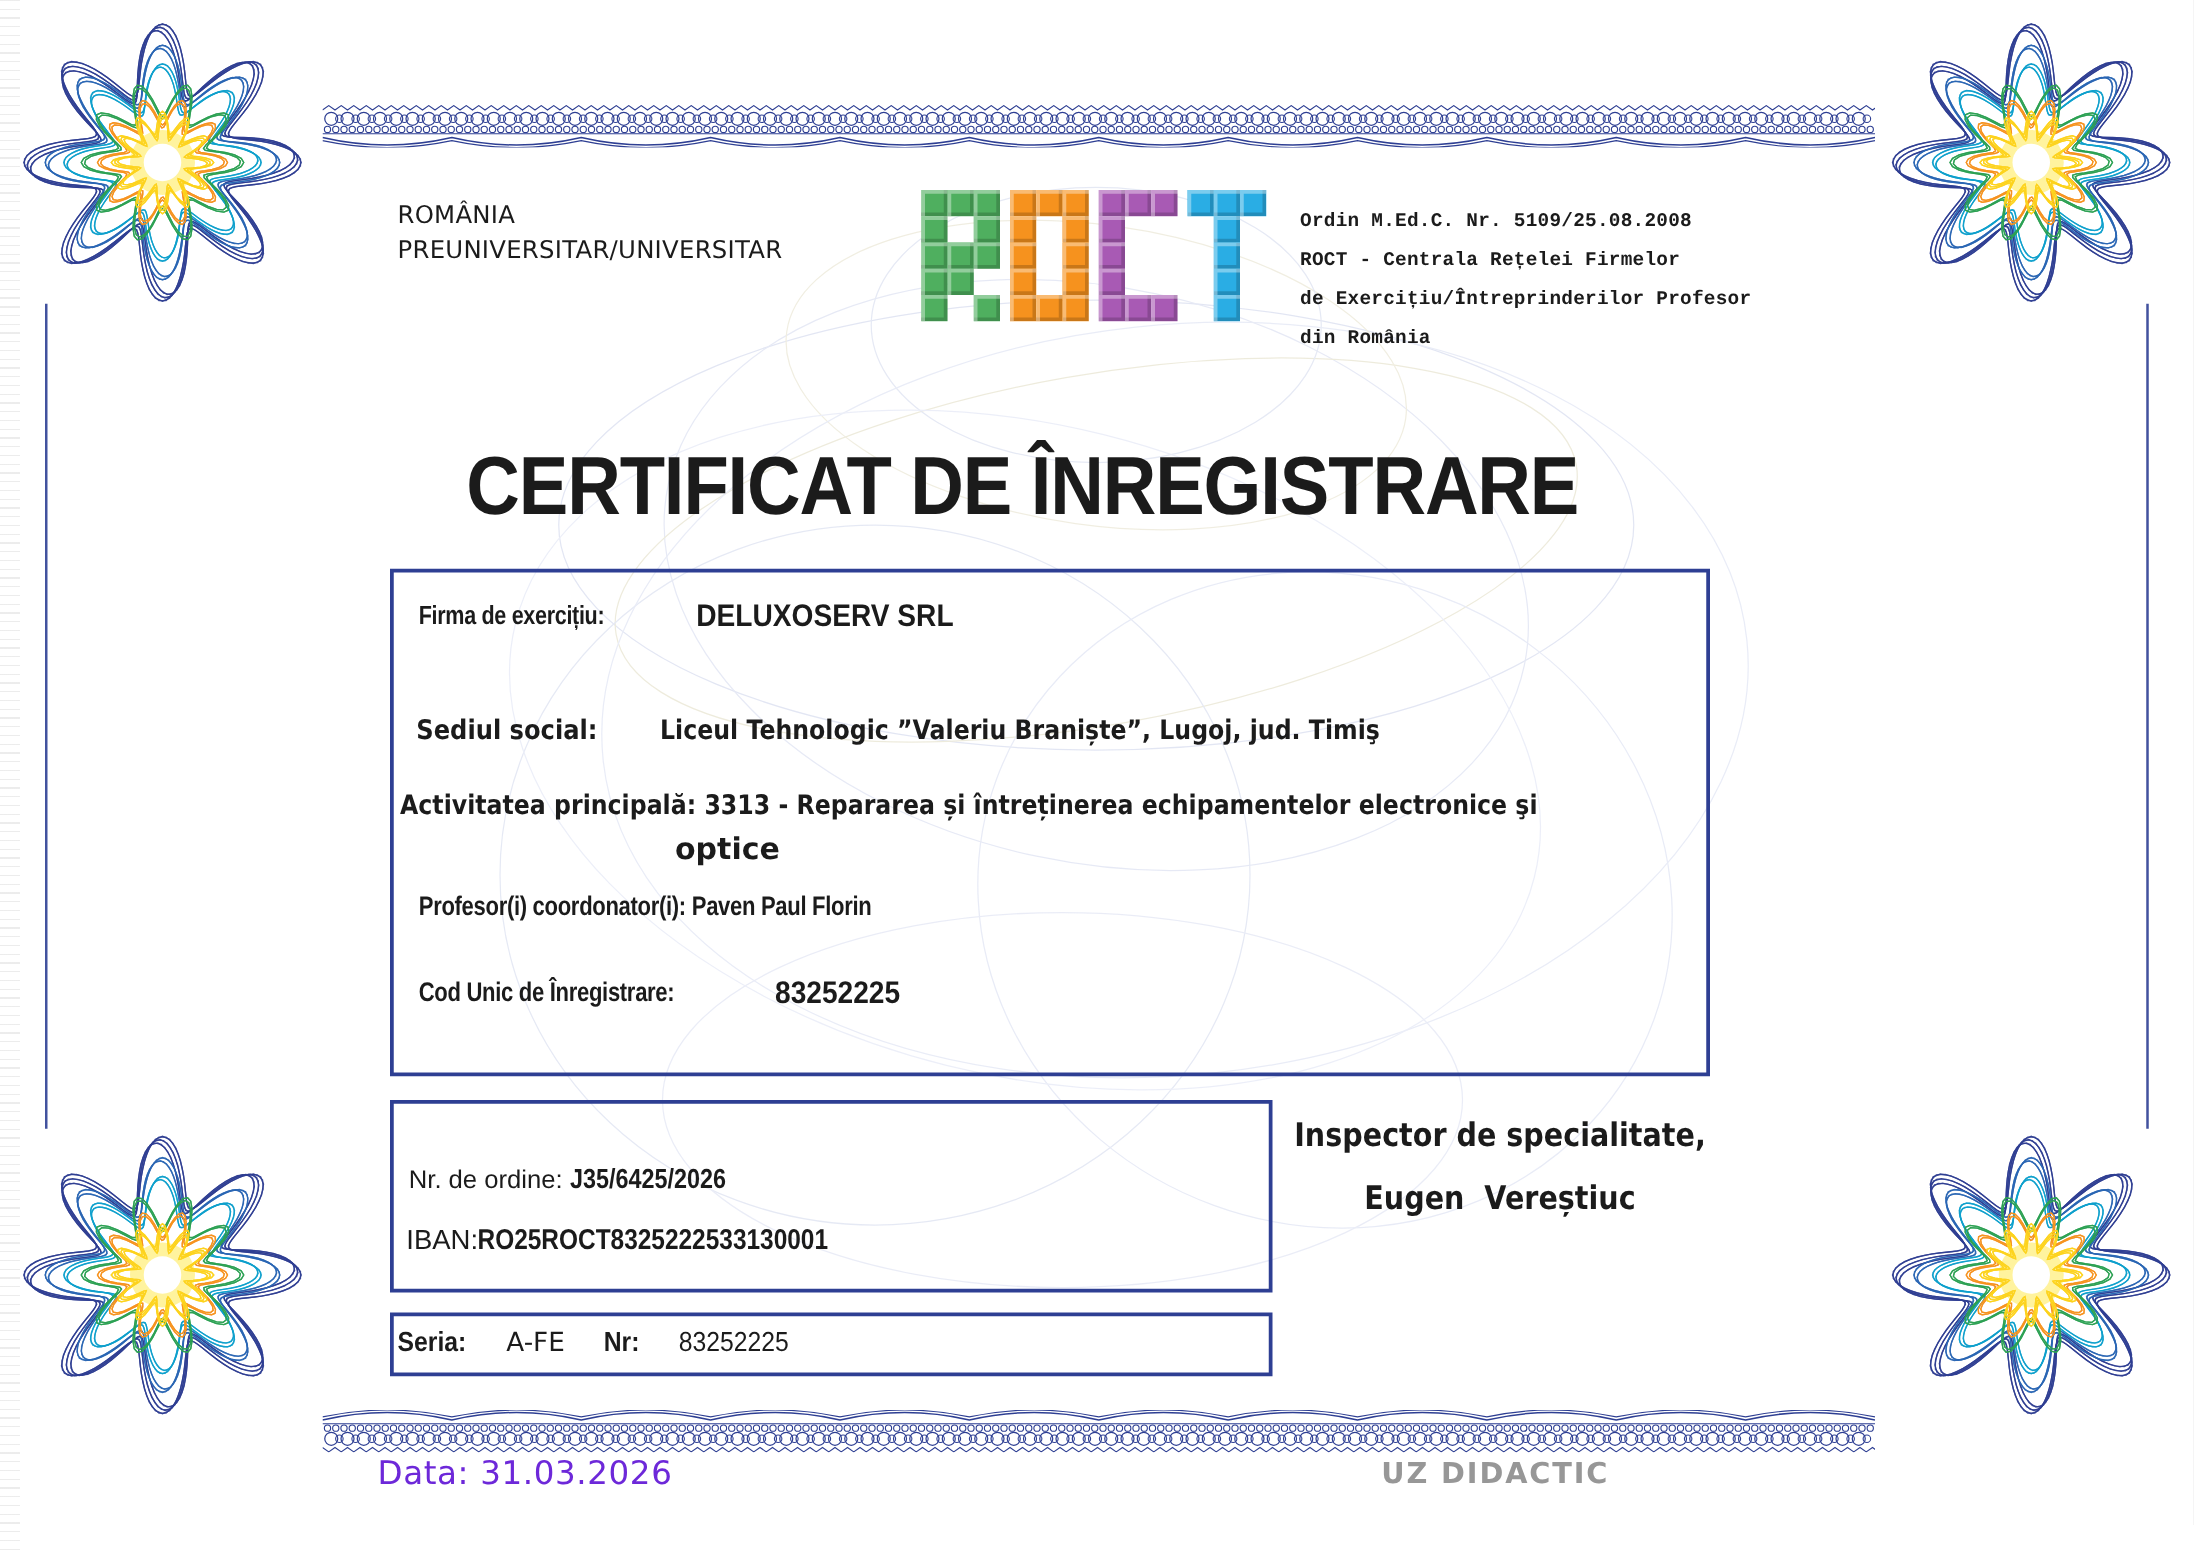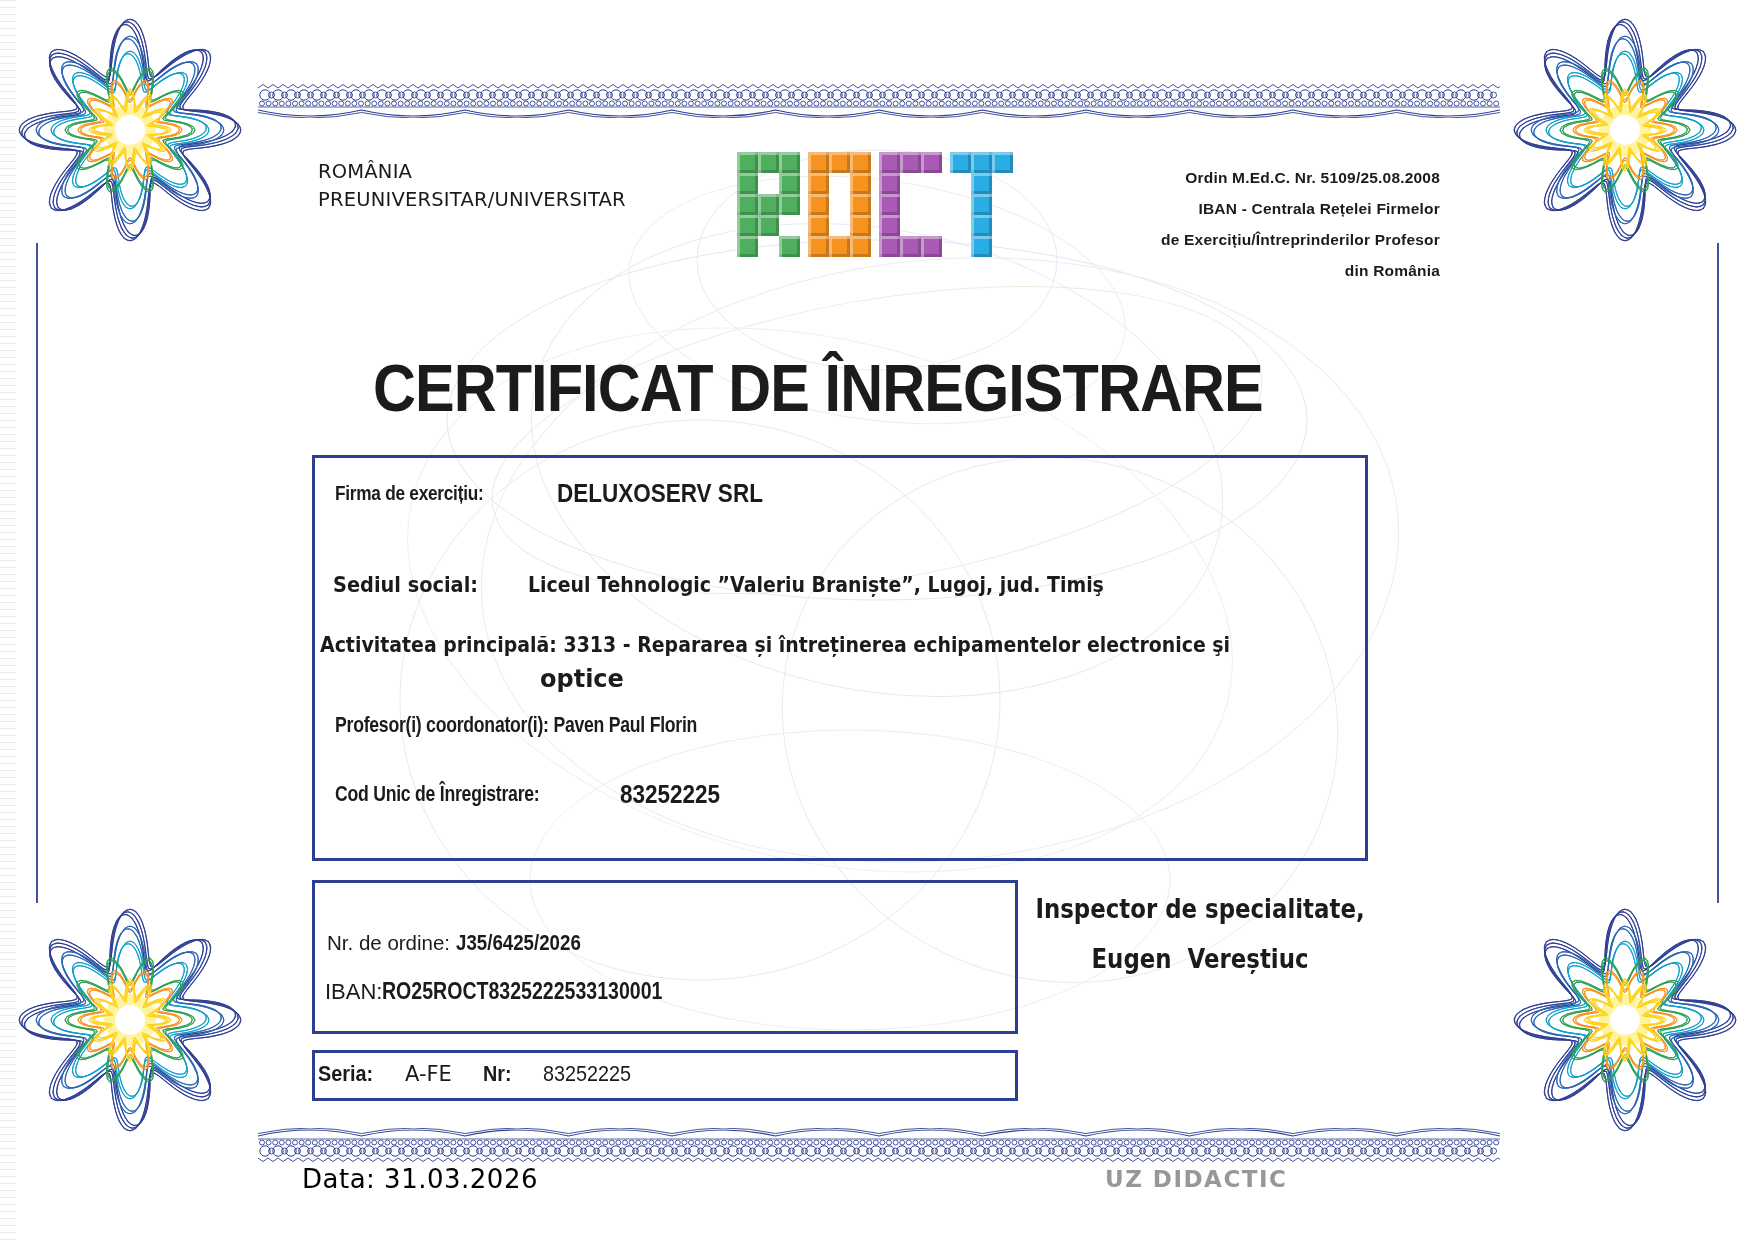--- a/index.html
+++ b/index.html
@@ -21,22 +21,22 @@
   .rosette{position:absolute;width:230px;height:230px;}
   .ros-tl{left:15px;top:15px;}
   .ros-tr{left:1510px;top:15px;}
   .ros-bl{left:15px;top:905px;}
   .ros-br{left:1510px;top:905px;}
   .vline{position:absolute;top:243px;height:660px;width:2px;background:rgba(46,63,147,.9);}
   .vline-l{left:36px;}
   .vline-r{left:1717px;}
   .hdrL{left:318px;top:158px;font-size:19.5px;line-height:28px;font-weight:normal;
         font-family:"DejaVu Sans",sans-serif;letter-spacing:.2px;}
-  .hdrR{left:1040px;top:162px;width:400px;text-align:right;font-size:15.5px;line-height:31px;
-        font-weight:bold;font-family:Liberation Sans, sans-serif;letter-spacing:.2px;}
+  .hdrR{left:1040px;top:162px;width:400px;text-align:left;font-size:15.5px;line-height:31px;
+        font-weight:bold;font-family:Liberation Mono, monospace;letter-spacing:.2px;}
   .title{left:373px;top:350px;font-size:66px;font-weight:bold;letter-spacing:-1px;
          transform:scaleX(.9);transform-origin:0 0;font-family:"Liberation Sans",sans-serif;}
   .logo{position:absolute;left:737px;top:152px;width:285px;height:105px;}
   .logo-letter{position:absolute;top:0;width:63px;height:105px;}
   .brick{position:absolute;width:21px;height:21px;
          box-shadow:inset 3px 3px 0 rgba(255,255,255,.38), inset -3px -3px 0 rgba(0,0,0,.18);}
   .inspector{left:1010px;top:884px;width:380px;text-align:center;font-size:26px;line-height:50px;
              font-weight:bold;font-family:"DejaVu Sans",sans-serif;transform:scaleX(.88);transform-origin:50% 0;}
   .scanlines{position:absolute;left:0;top:0;width:16px;height:100%;opacity:.5;pointer-events:none;
              background:repeating-linear-gradient(180deg, rgba(120,120,120,.28) 0 1px, transparent 1px 7px);}
@@ -1013,21 +1013,21 @@
         <span class="brick" style="left: 42px; top: 0px; background: rgb(42, 173, 228);"></span>
         <span class="brick" style="left: 21px; top: 21px; background: rgb(42, 173, 228);"></span>
         <span class="brick" style="left: 21px; top: 42px; background: rgb(42, 173, 228);"></span>
         <span class="brick" style="left: 21px; top: 63px; background: rgb(42, 173, 228);"></span>
         <span class="brick" style="left: 21px; top: 84px; background: rgb(42, 173, 228);"></span>
       </div>
     </div>
 
   <div class="t hdrR">
     <div>Ordin M.Ed.C. Nr. 5109/25.08.2008</div>
-    <div>IBAN - Centrala Rețelei Firmelor</div>
+    <div>ROCT - Centrala Rețelei Firmelor</div>
     <div>de Exercițiu/Întreprinderilor Profesor</div>
     <div>din România</div>
   </div>
 
   <div class="t title">CERTIFICAT DE ÎNREGISTRARE</div>
 
   <div class="box" style="left:312px;top:455px;width:1050px;height:400px"></div>
   <div class="box" style="left:312px;top:880px;width:700px;height:148px"></div>
   <div class="box" style="left:312px;top:1050px;width:700px;height:45px"></div>
 
@@ -1051,17 +1051,17 @@
   <span class="t ar b sqz9" style="left:318px;top:1061px;font-size:22px">Seria:</span>
   <span class="t dj" style="left:405px;top:1062px;font-size:21px">A-FE</span>
   <span class="t ar b sqz9" style="left:483px;top:1061px;font-size:22px">Nr:</span>
   <span class="t ar sqz9" style="left:543px;top:1061px;font-size:22px">83252225</span>
 
   <div class="t inspector">
     <div>Inspector de specialitate,</div>
     <div style="white-space:pre">Eugen  Vereștiuc</div>
   </div>
 
-  <div class="t dj" style="left:302px;top:1164px;font-size:26px;color:#000000;letter-spacing:.5px">Data: 31.03.2026</div>
+  <div class="t dj" style="left:302px;top:1164px;font-size:26px;color:#6d28d9;letter-spacing:.5px">Data: 31.03.2026</div>
   <div class="t dj b" style="left:1105px;top:1166px;font-size:23px;color:#979797;letter-spacing:1.5px">UZ DIDACTIC</div>
 
   <div class="scanlines"></div>
 </div>
 
 </body></html>

